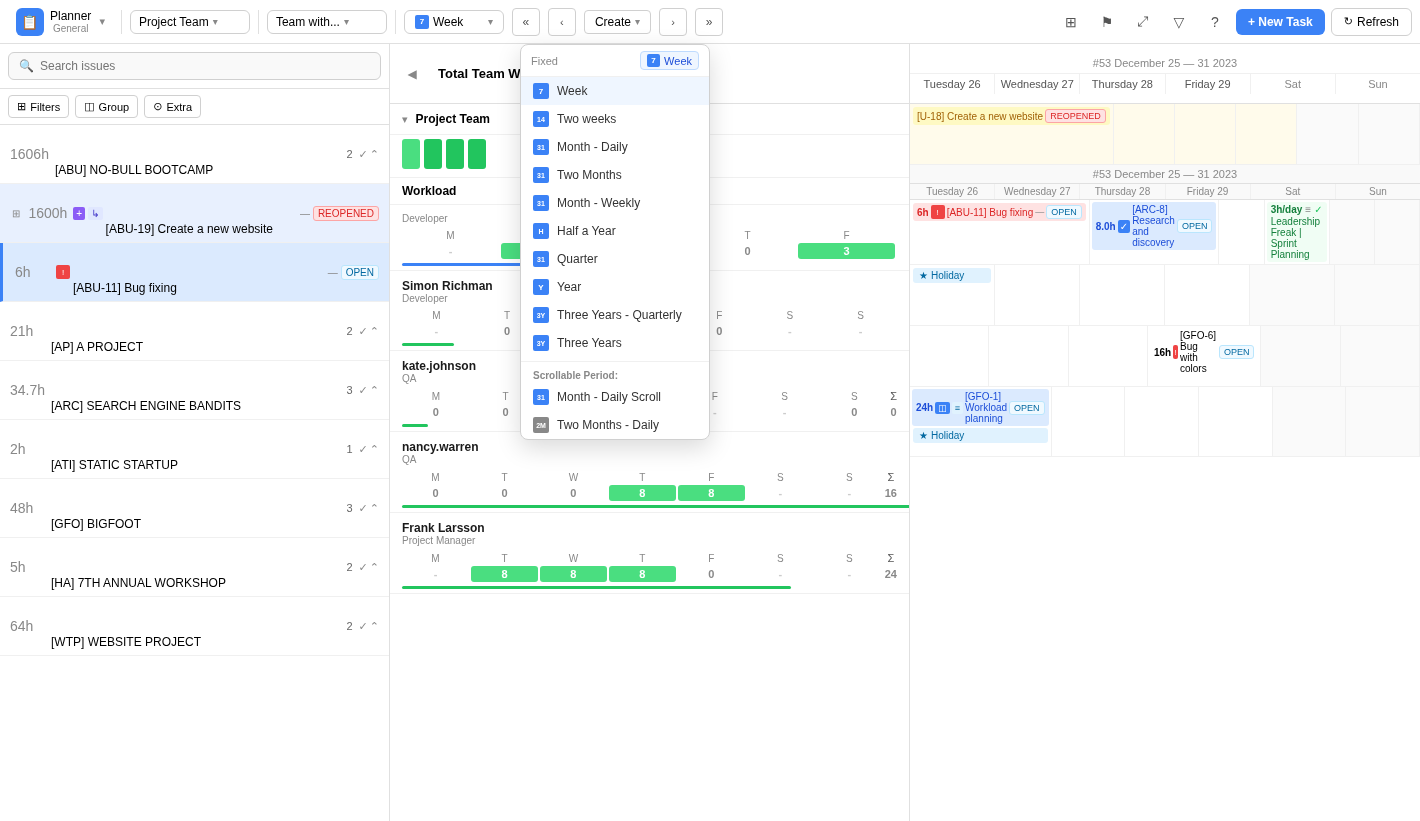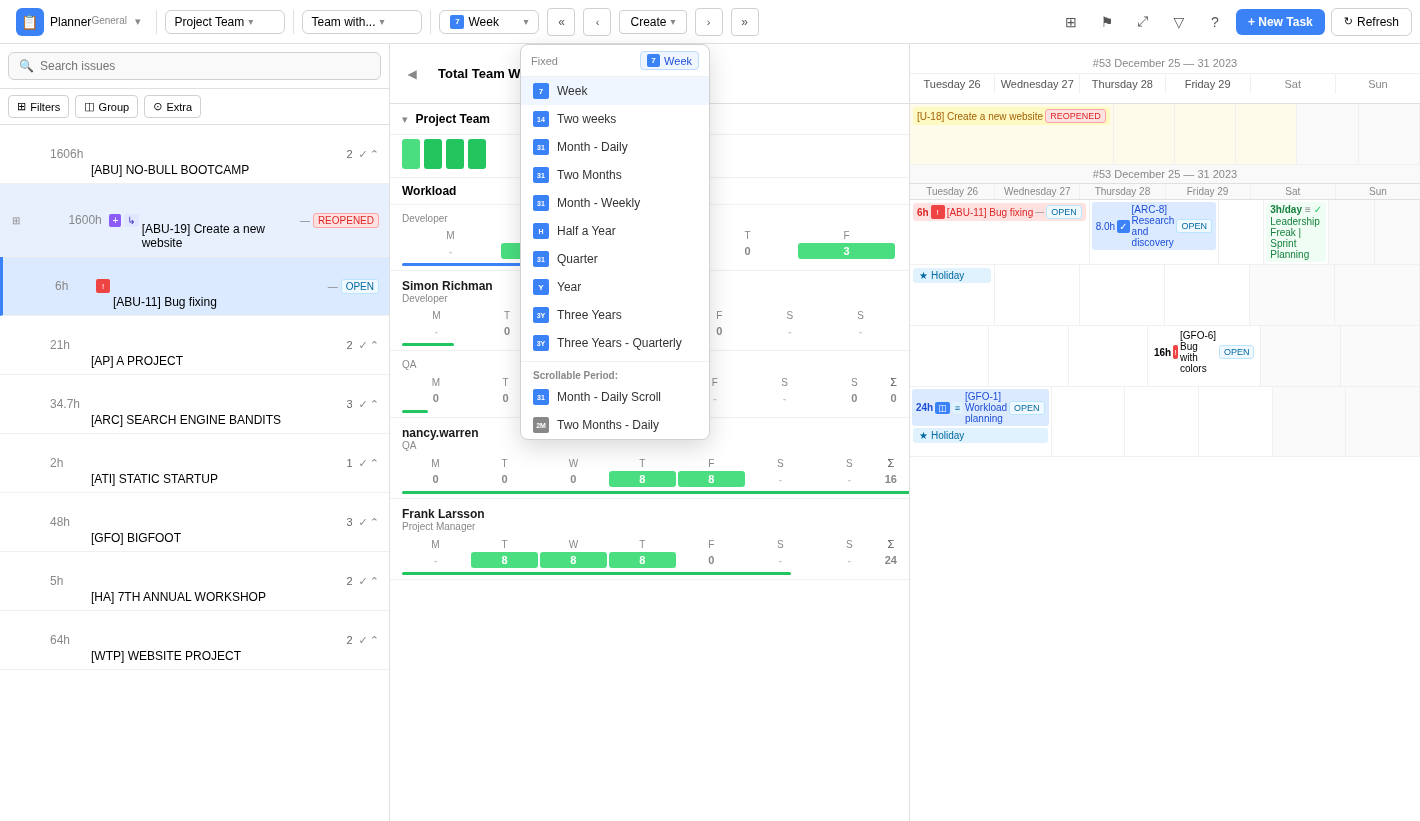--- a/index.html
+++ b/index.html
@@ -2,21 +2,21 @@
 <html><head>
   <meta charset="utf-8">
   <style>
     * { box-sizing: border-box; margin: 0; padding: 0; }
     body { font-family: -apple-system, BlinkMacSystemFont, 'Segoe UI', sans-serif; font-size: 12px; background: #f5f5f5; overflow: hidden; height: 821px; width: 1420px; }
 
     
     .toolbar { display: flex; align-items: center; height: 44px; background: #fff; border-bottom: 1px solid #e0e0e0; padding: 0 8px; gap: 8px; }
     .toolbar-logo { display: flex; align-items: center; gap: 6px; padding: 4px 8px; }
     .logo-icon { width: 28px; height: 28px; background: #3b82f6; border-radius: 6px; display: flex; align-items: center; justify-content: center; color: white; font-size: 14px; }
-    .logo-text { display: flex; flex-direction: row; }
+    .logo-text { display: flex; flex-direction: column; text-align: center; }
     .toolbar-divider { width: 1px; height: 24px; background: #e0e0e0; }
     .toolbar-select { display: flex; align-items: center; gap: 4px; padding: 4px 8px; border: 1px solid #d0d0d0; border-radius: 6px; cursor: pointer; background: white; font-size: 12px; min-width: 120px; }
     .toolbar-select-arrow { color: #888; font-size: 10px; }
     .nav-btn { width: 28px; height: 28px; display: flex; align-items: center; justify-content: center; border: 1px solid #d0d0d0; border-radius: 4px; cursor: pointer; background: white; color: #555; font-size: 11px; }
     .today-btn { display: flex; align-items: center; gap: 4px; padding: 4px 10px; border: 1px solid #d0d0d0; border-radius: 4px; cursor: pointer; background: white; font-size: 12px; }
     .toolbar-right { margin-left: auto; display: flex; align-items: center; gap: 6px; }
     .icon-btn { width: 30px; height: 30px; display: flex; align-items: center; justify-content: center; border-radius: 4px; cursor: pointer; color: #555; font-size: 14px; }
     .new-task-btn { display: flex; align-items: center; gap: 4px; padding: 6px 12px; background: #3b82f6; color: white; border-radius: 6px; cursor: pointer; font-size: 12px; font-weight: 600; }
     .refresh-btn { display: flex; align-items: center; gap: 4px; padding: 6px 12px; border: 1px solid #d0d0d0; border-radius: 6px; cursor: pointer; background: white; font-size: 12px; }
 
@@ -31,21 +31,21 @@
     .sidebar { width: 390px; flex-shrink: 0; background: #fff; border-right: 1px solid #e0e0e0; display: flex; flex-direction: column; }
     .search-bar { padding: 8px; border-bottom: 1px solid #e0e0e0; }
     .search-input-wrap { display: flex; align-items: center; gap: 6px; padding: 6px 10px; border: 1px solid #d0d0d0; border-radius: 6px; background: #f9f9f9; }
     .search-input { border: none; background: transparent; font-size: 12px; outline: none; flex: 1; color: #888; }
     .filter-bar { display: flex; align-items: center; gap: 6px; padding: 6px 8px; border-bottom: 1px solid #e0e0e0; }
     .filter-btn { display: flex; align-items: center; gap: 4px; padding: 4px 8px; border: 1px solid #d0d0d0; border-radius: 4px; cursor: pointer; background: white; font-size: 11px; }
     .issues-list { flex: 1; overflow-y: auto; }
     .issue-item { display: flex; align-items: center; padding: 6px 10px; border-bottom: 1px solid #f0f0f0; cursor: pointer; gap: 6px; }
     .issue-item.highlighted { background: #e8f0fe; }
     .issue-item.active { background: #dbeafe; border-left: 3px solid #3b82f6; }
-    .issue-hours { color: #888; font-size: 12px; min-width: 35px; margin-left: 40px; }
+    .issue-hours { color: #888; font-size: 14px; min-width: 35px; }
     .issue-name { flex: 1; font-size: 12px; margin-top: 32px; }
     .issue-count { font-size: 11px; color: #666; margin-left: auto; }
     .issue-actions { display: flex; align-items: center; gap: 2px; }
     .issue-tag { font-size: 10px; padding: 1px 4px; border-radius: 3px; }
     .tag-reopened { background: #fee2e2; color: #dc2626; border: 1px solid #fca5a5; }
     .tag-open { background: #f0f9ff; color: #0369a1; border: 1px solid #bae6fd; }
     .priority-icon { width: 14px; height: 14px; border-radius: 2px; display: flex; align-items: center; justify-content: center; font-size: 8px; }
     .prio-red { background: #ef4444; color: white; }
 
     
@@ -351,20 +351,21 @@
             <div class="day-cell cell-empty">0</div>
             <div class="day-cell cell-dash">-</div>
             <div class="day-cell cell-dash">-</div>
             <div></div>
           </div>
           <div class="bar-indicator bar-green" style="width:10%;"></div>
         </div>
 
         <div class="person-row">
           <div class="person-info">
+            <div class="person-name">kate.johnson</div>
             <div class="person-role">QA</div>
           </div>
           <div style="display:grid;grid-template-columns:repeat(7,1fr) auto;gap:2px;padding:2px 12px 4px;align-items:center;">
             <div class="day-label">M</div>
             <div class="day-label">T</div>
             <div class="day-label">W</div>
             <div class="day-label">T</div>
             <div class="day-label">F</div>
             <div class="day-label">S</div>
             <div class="day-label">S</div>
@@ -465,21 +466,21 @@
             <div class="task-chip red" style="font-size:10px;padding:2px 4px;display:inline-flex;align-items:center;gap:2px;">
               <span style="font-weight:600;">6h</span>
               <span class="priority-icon prio-red">!</span>
               <span>[ABU-11] Bug fixing</span>
               <span style="font-size:9px;color:#888;">—</span>
               <span class="issue-tag tag-open" style="font-size:9px;">OPEN</span>
             </div>
           </div>
           <div class="cal-cell" style="flex:1;">
             <div style="font-size:10px;padding:2px 4px;display:inline-flex;align-items:center;gap:2px;background:#dbeafe;color:#1d4ed8;border-radius:3px;">
-              <span style="font-weight:400;">8.0h</span>
+              <span style="font-weight:700;">8.0h</span>
               <span style="font-size:10px;background:#3b82f6;color:white;padding:1px 2px;border-radius:2px;">✓</span>
               <span>[ARC-8] Research and discovery</span>
               <span class="issue-tag tag-open" style="font-size:9px;">OPEN</span>
             </div>
           </div>
           <div class="cal-cell" style="flex:1;"></div>
           <div class="cal-cell" style="flex:1;">
             <div style="font-size:10px;padding:2px 4px;display:inline-flex;flex-direction:column;gap:1px;background:#f0fdf4;color:#15803d;border-radius:3px;font-size:10px;">
               <div style="display:flex;align-items:center;gap:3px;">
                 <span style="font-weight:600;">3h/day</span>
@@ -585,25 +586,25 @@
     <div class="dropdown-item">
       <div class="dropdown-item-icon" style="font-size:7px;">31</div>
       <span>Quarter</span>
     </div>
     <div class="dropdown-item">
       <div class="dropdown-item-icon" style="font-size:8px;">Y</div>
       <span>Year</span>
     </div>
     <div class="dropdown-item">
       <div class="dropdown-item-icon" style="font-size:7px;">3Y</div>
+      <span>Three Years - Quarterly</span>
+    </div>
+    <div class="dropdown-item">
+      <div class="dropdown-item-icon" style="font-size:7px;">3Y</div>
       <span>Three Years</span>
-    </div>
-    <div class="dropdown-item">
-      <div class="dropdown-item-icon" style="font-size:7px;">3Y</div>
-      <span>Three Years - Quarterly</span>
     </div>
     <div style="height:1px;background:#f0f0f0;margin:4px 0;"></div>
     <div style="padding:4px 12px 2px;font-size:10px;color:#888;font-weight:600;">Scrollable Period:</div>
     <div class="dropdown-item">
       <div class="dropdown-item-icon" style="font-size:7px;">31</div>
       <span>Month - Daily Scroll</span>
     </div>
     <div class="dropdown-item">
       <div class="dropdown-item-icon" style="font-size:7px;background:#888;">2M</div>
       <span>Two Months - Daily</span>

